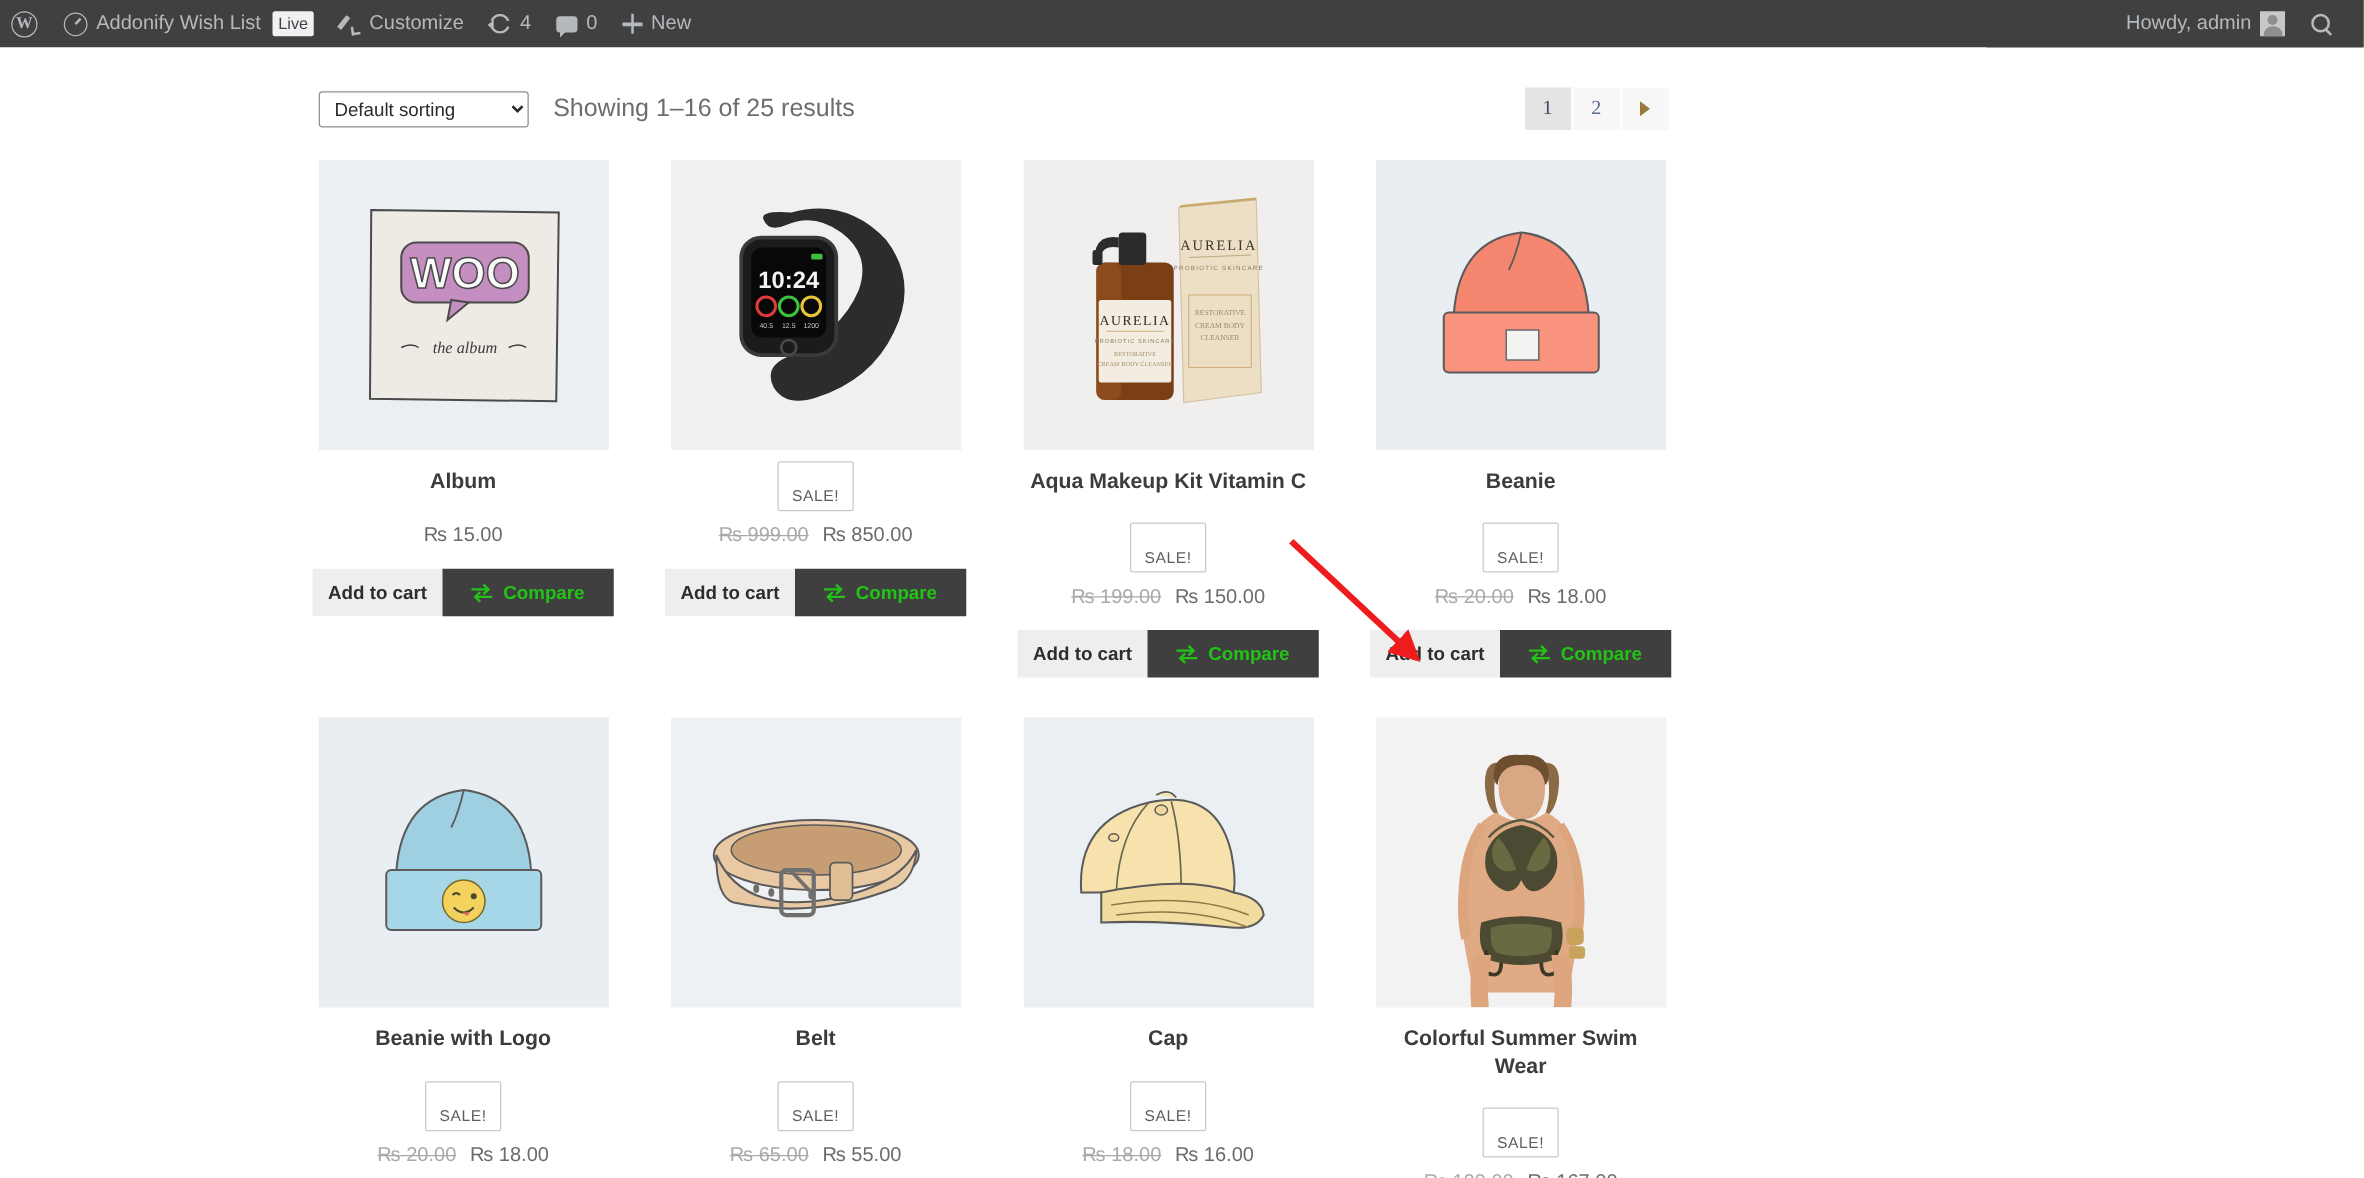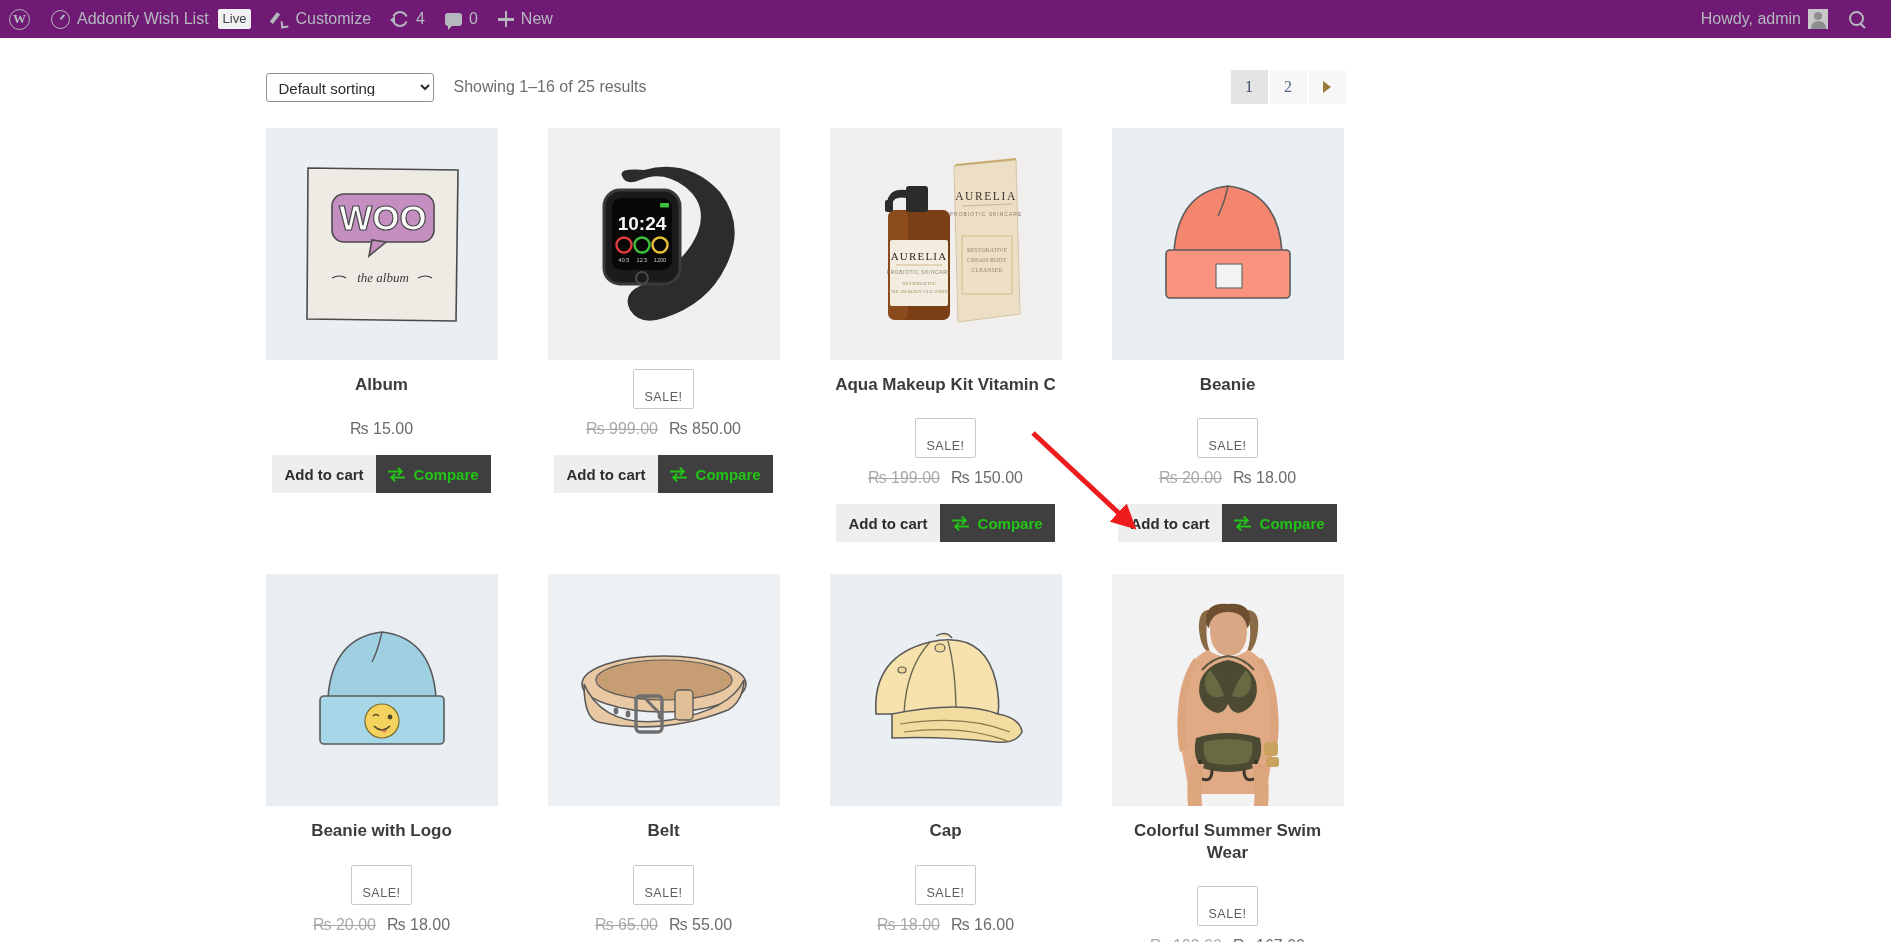--- a/index.html
+++ b/index.html
@@ -9,21 +9,21 @@
     width: 1891px; height: 942px;
     overflow: hidden;
     background: #ffffff;
     font-family: "Liberation Sans", sans-serif;
   }
 
   
   #adminbar {
     position: absolute; top: 0; left: 0;
     width: 1891px; height: 38px;
-    background: #701a75;
+    background: #404040;
     color: #b4b9be;
     font-size: 16px;
     display: flex; align-items: center;
   }
   .ab-left { display: flex; align-items: center; height: 38px; }
   .ab-right { margin-left: auto; display: flex; align-items: center; height: 38px; padding-right: 14px; }
   .ab-item {
     display: flex; align-items: center; gap: 7px;
     height: 38px; padding: 0 10px;
     color: #b4b9be; white-space: nowrap; cursor: pointer;
@@ -120,21 +120,21 @@
   }
   .search-icon-ab::after {
     content: ""; position: absolute; left: 11.5px; top: 12px;
     width: 7px; height: 2px; background: #b4b9be;
     transform: rotate(45deg); transform-origin: left center;
   }
   .ab-count { color: #b4b9be; font-size: 16px; }
 
   
   #shop {
-    position: absolute; top: 38px; left: 11px;
+    position: absolute; top: 38px; left: 0;
     width: 1589px; height: 904px;
     background: #fff;
   }
   .shop-inner {
     width: 1080px;
     margin: 0 auto;
     padding-top: 30px;
     position: relative;
   }
 
@@ -147,21 +147,21 @@
   .woo-ordering select {
     font-family: "Liberation Sans", sans-serif;
     font-size: 15px; color: #2b2b2b;
     padding: 5px 8px; height: 29px;
     border: 1px solid #8c8f94; border-radius: 3px;
     background: #fff; width: 168px;
     cursor: pointer;
   }
   .woo-result-count {
     margin-left: 20px;
-    font-size: 16px; color: #6d6d6d;
+    font-size: 20px; color: #6d6d6d;
   }
   .woo-pagination {
     margin-left: auto;
     display: flex; align-items: center; gap: 2px;
   }
   .page-num {
     min-width: 37px; height: 34px;
     display: flex; align-items: center; justify-content: center;
     background: #f7f7f7; color: #5b6b8c;
     font-size: 16px; cursor: pointer;
@@ -232,21 +232,21 @@
     font-size: 15px; font-weight: bold;
     padding: 0 12px; height: 38px;
     display: flex; align-items: center; justify-content: center;
     border: none; cursor: pointer;
     font-family: "Liberation Sans", sans-serif;
     white-space: nowrap;
   }
   .btn-compare {
     background: #3f3f3f; color: #22c316;
     font-size: 15px; font-weight: bold;
-    padding: 0 12px; height: 38px;
+    padding: 0 23px; height: 38px;
     display: flex; align-items: center; justify-content: center; gap: 9px;
     border: none; cursor: pointer;
     font-family: "Liberation Sans", sans-serif;
     white-space: nowrap;
   }
   .btn-compare .cmp-ico { display: block; flex: none; }
 
   
   .product.no-sale .btn-row { margin-top: 17px; }
 

